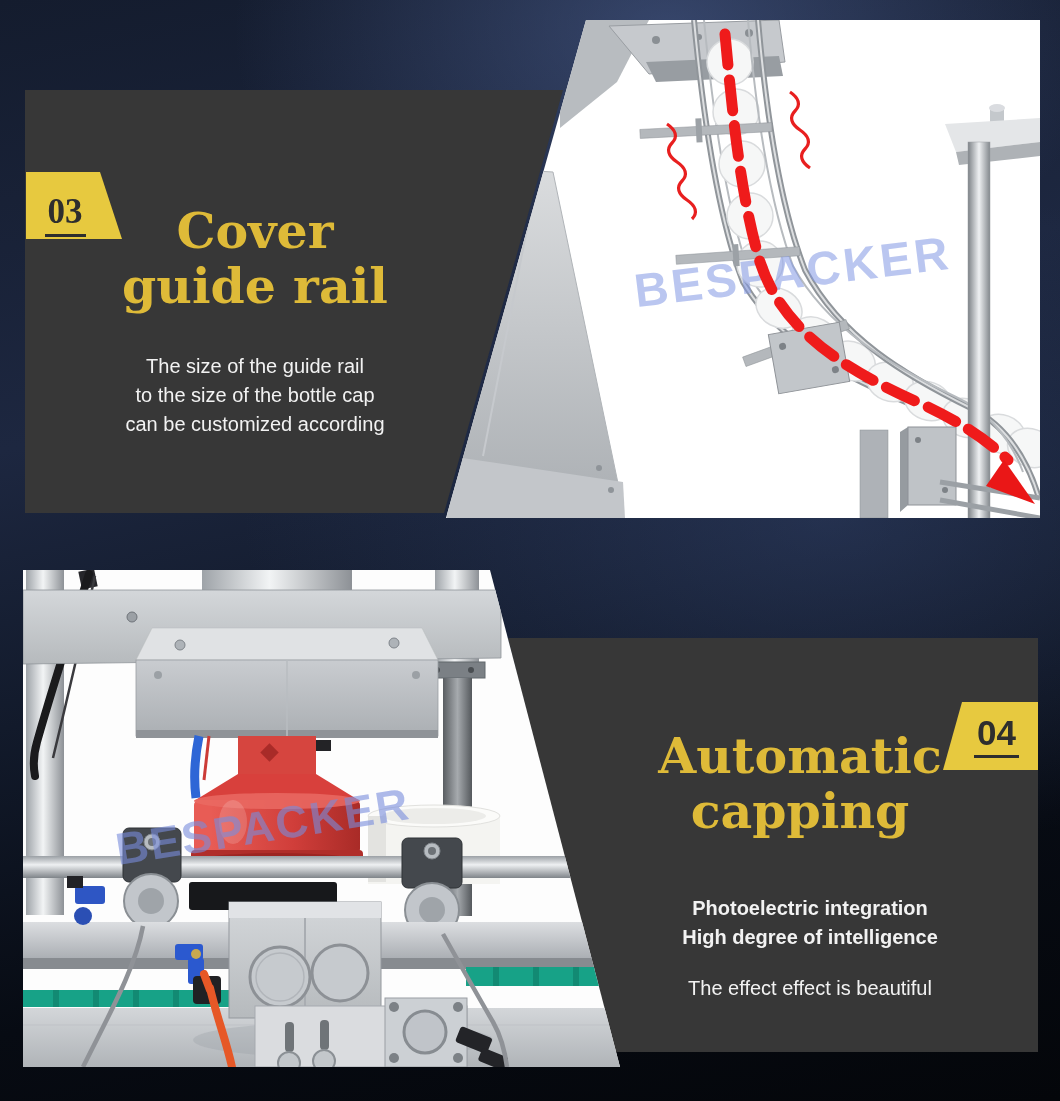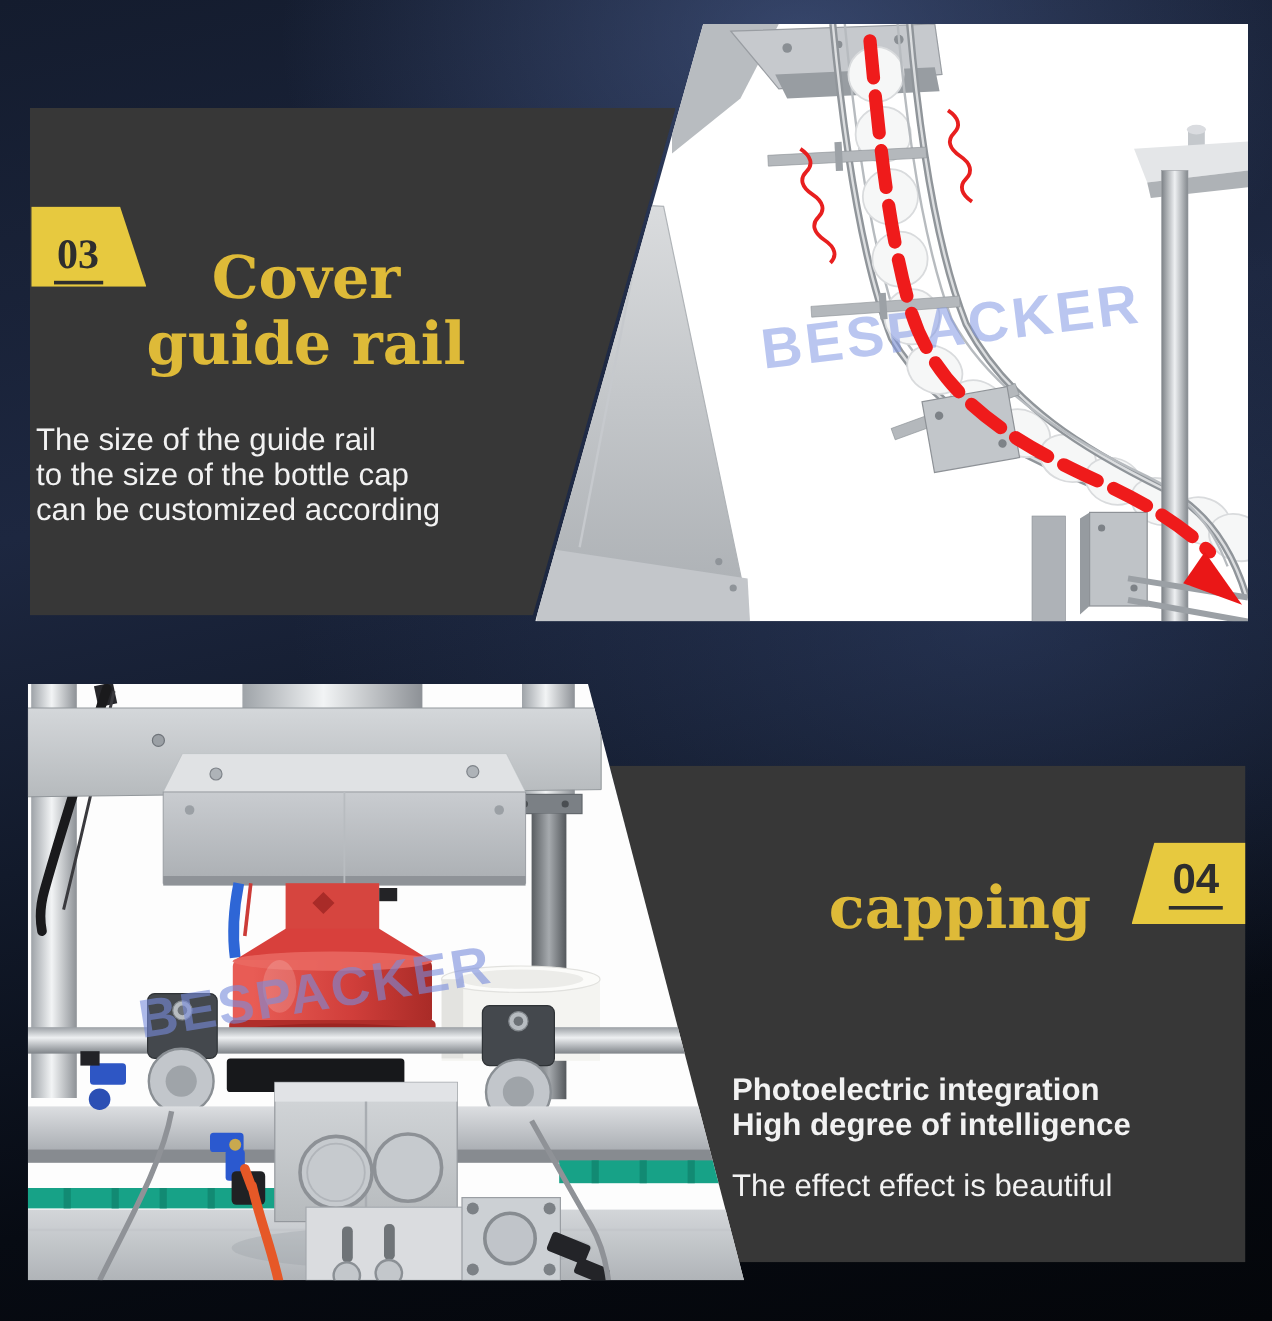--- a/index.html
+++ b/index.html
@@ -26,22 +26,22 @@
     clip-path:polygon(0 0,74px 0,96px 67px,0 67px);padding-right:18px;box-sizing:border-box;font-family:Liberation Serif, serif;}
   .badge-04{left:943px;top:702px;width:95px;height:68px;
     clip-path:polygon(19px 0,95px 0,95px 68px,0 68px);padding-left:12px;box-sizing:border-box;}
   .badge-num{font-size:35px;font-weight:bold;color:#2e2e2e;line-height:1;
     border-bottom:3px solid #2e2e2e;padding:0 3px 5px 3px;}
   .title{position:absolute;z-index:4;margin:0;text-align:center;
     font-family:"DejaVu Serif",serif;font-weight:bold;color:#deba38;
     font-size:49px;line-height:55px;letter-spacing:0px;}
   .title-03{left:40px;top:184px;width:430px;margin-top:20px;}
   .title-04{left:600px;top:729px;width:400px;}
-  .desc{position:absolute;z-index:4;color:#f2f2f2;
-    font-size:26px;line-height:29px;font-weight:400;}
+  .desc{position:absolute;z-index:4;text-align:center;color:#f2f2f2;
+    font-size:20px;line-height:29px;font-weight:400;}
   .desc-03{left:30px;top:352px;width:450px;}
   .desc-04a{left:610px;top:894px;width:400px;font-weight:bold;}
   .desc-04b{left:610px;top:974px;width:400px;}
   svg text.wm{font-family:"Liberation Sans",sans-serif;font-weight:bold;}
 </style>
 </head>
 <body>
 
 <div class="stage">
 
@@ -339,20 +339,21 @@
     <path d="M120,356 C112,400 84,448 60,497" stroke="#8f9297" stroke-width="4.5" fill="none"></path>
     <path d="M420,364 C438,396 456,428 470,452 C478,466 482,482 484,497" stroke="#8f9297" stroke-width="4.5" fill="none"></path>
 
     <text class="wm" x="240" y="272" transform="rotate(-9 240 258)" text-anchor="middle" font-size="45" letter-spacing="2" fill="rgba(120,140,220,0.6)">BESPACKER</text>
   </svg>
 
   <div class="badge badge-04">
     <span class="badge-num">04</span>
   </div>
   <h2 class="title title-04">
+    <div>Automatic</div>
     <div>capping</div>
   </h2>
   <div class="desc desc-04a">
     <div>Photoelectric integration</div>
     <div>High degree of intelligence</div>
   </div>
   <div class="desc desc-04b">
     <div>The effect effect is beautiful</div>
   </div>
 

